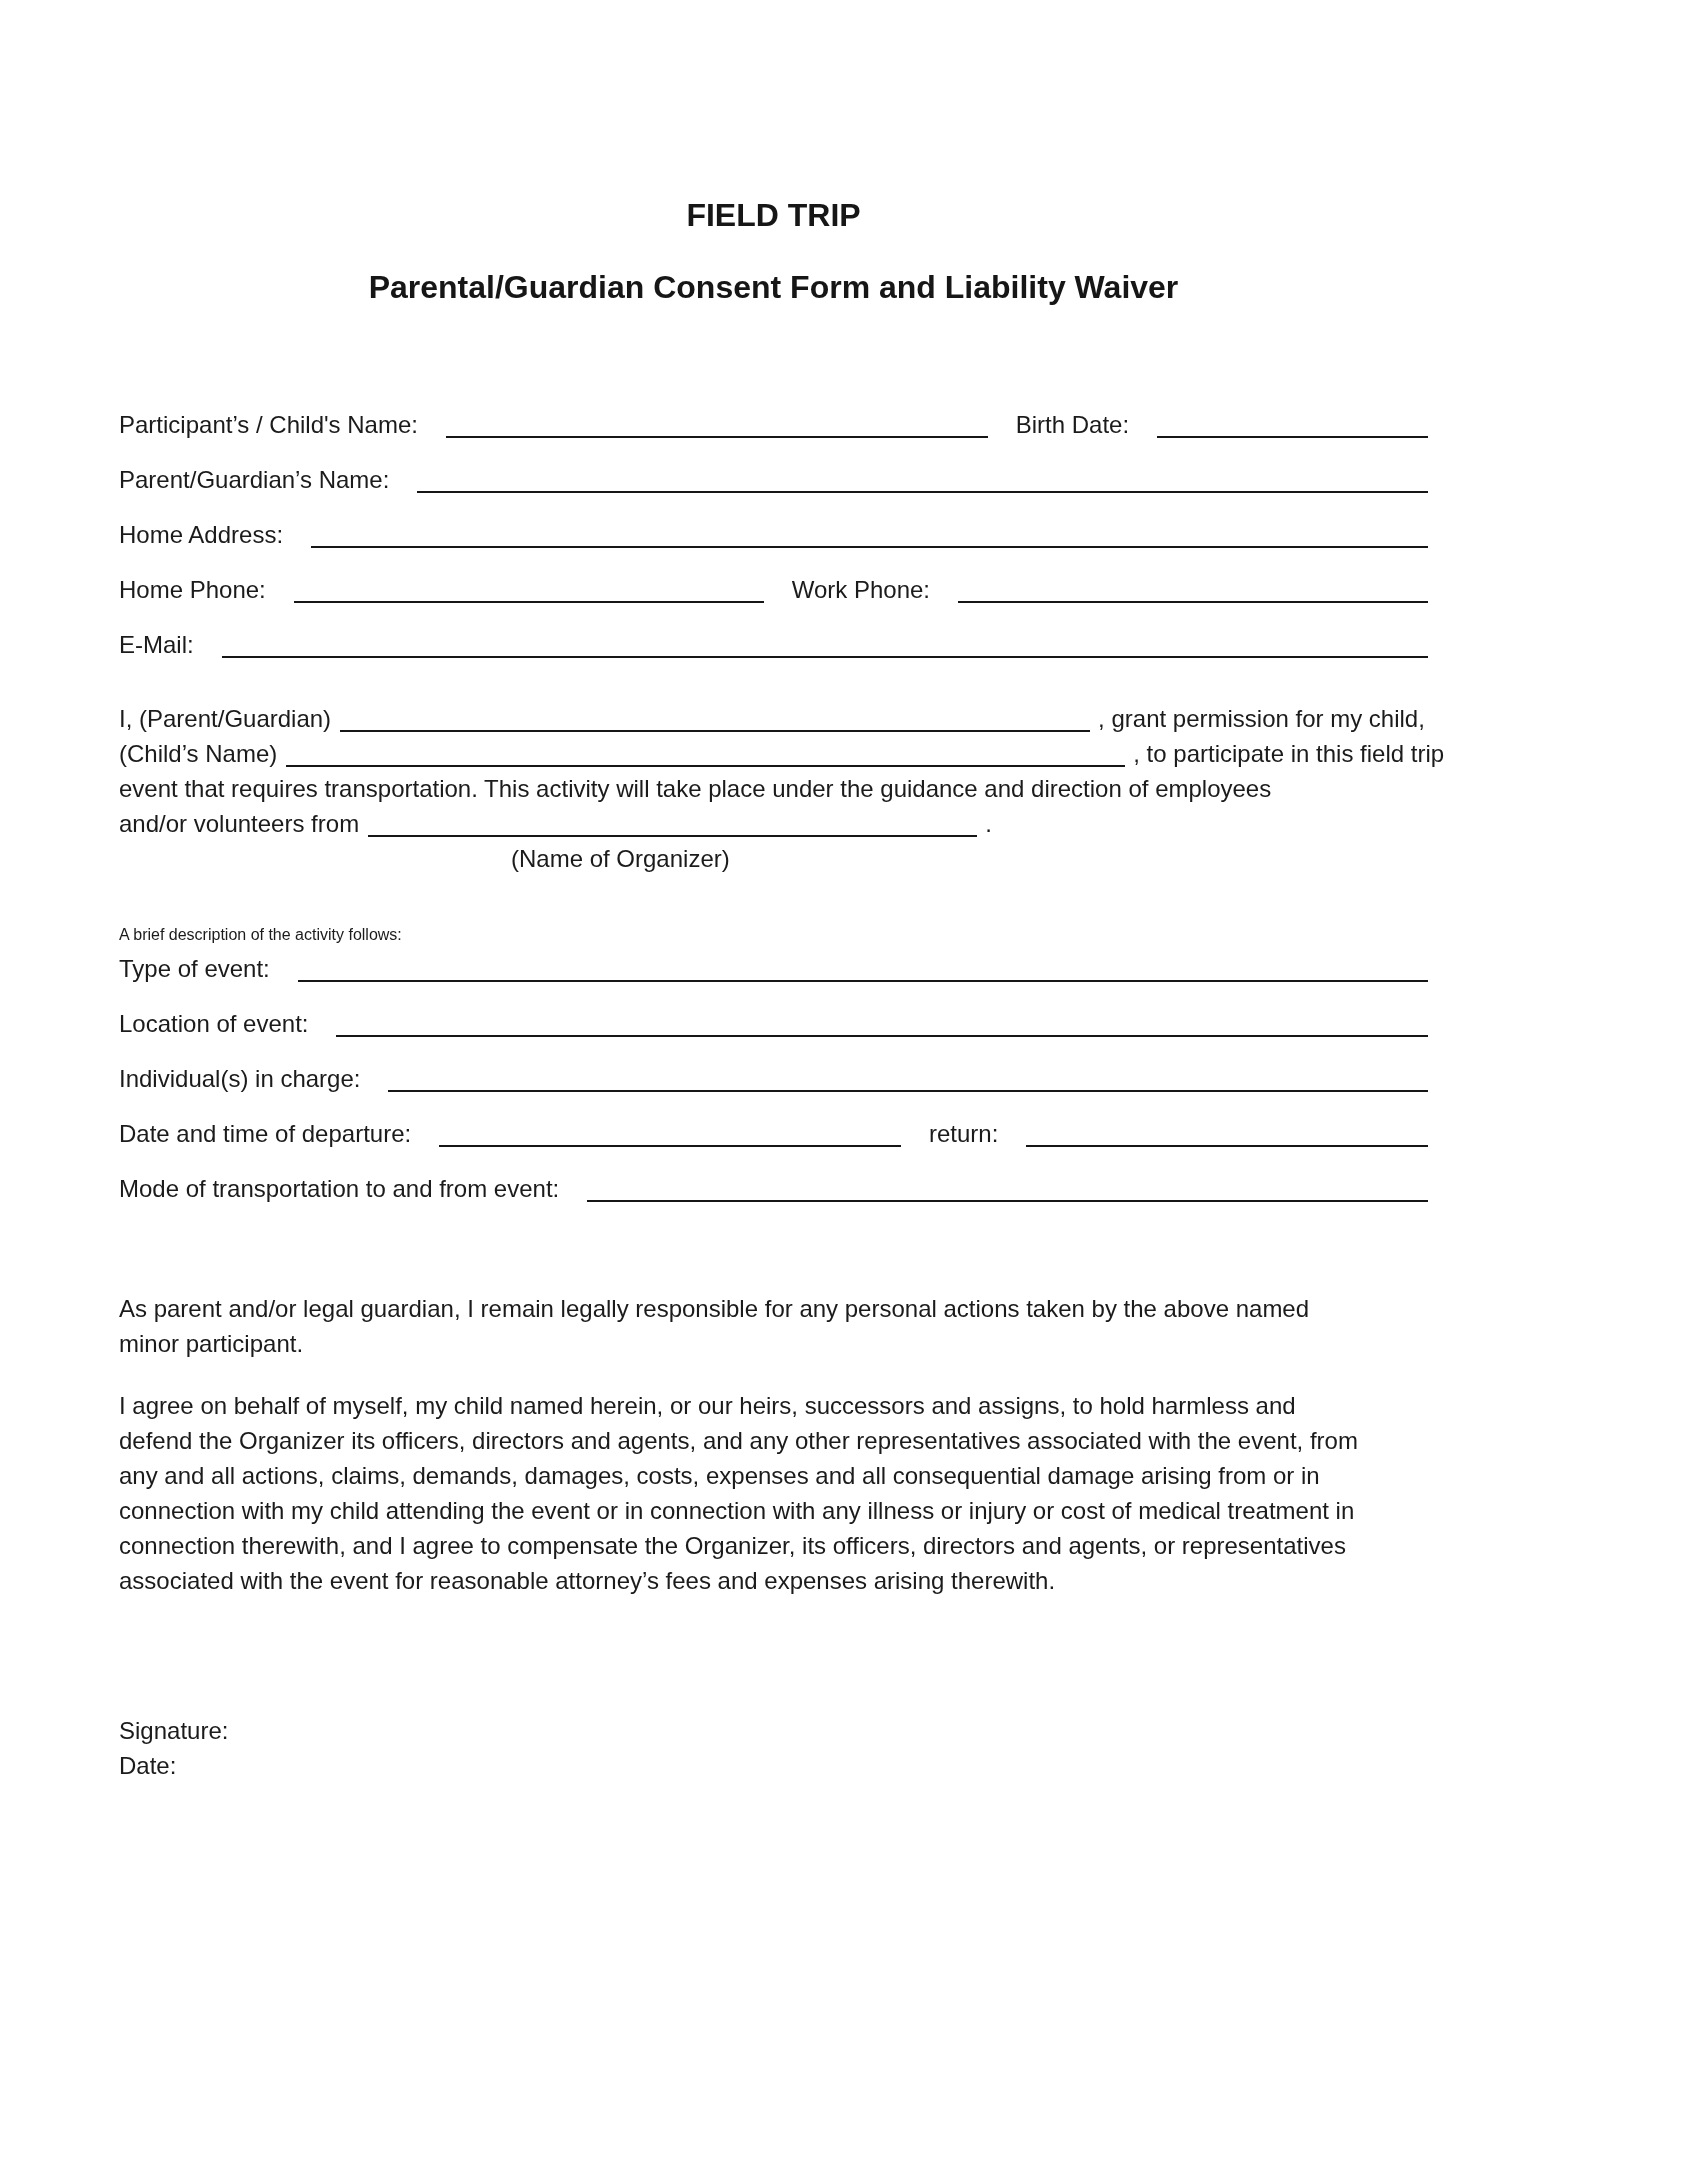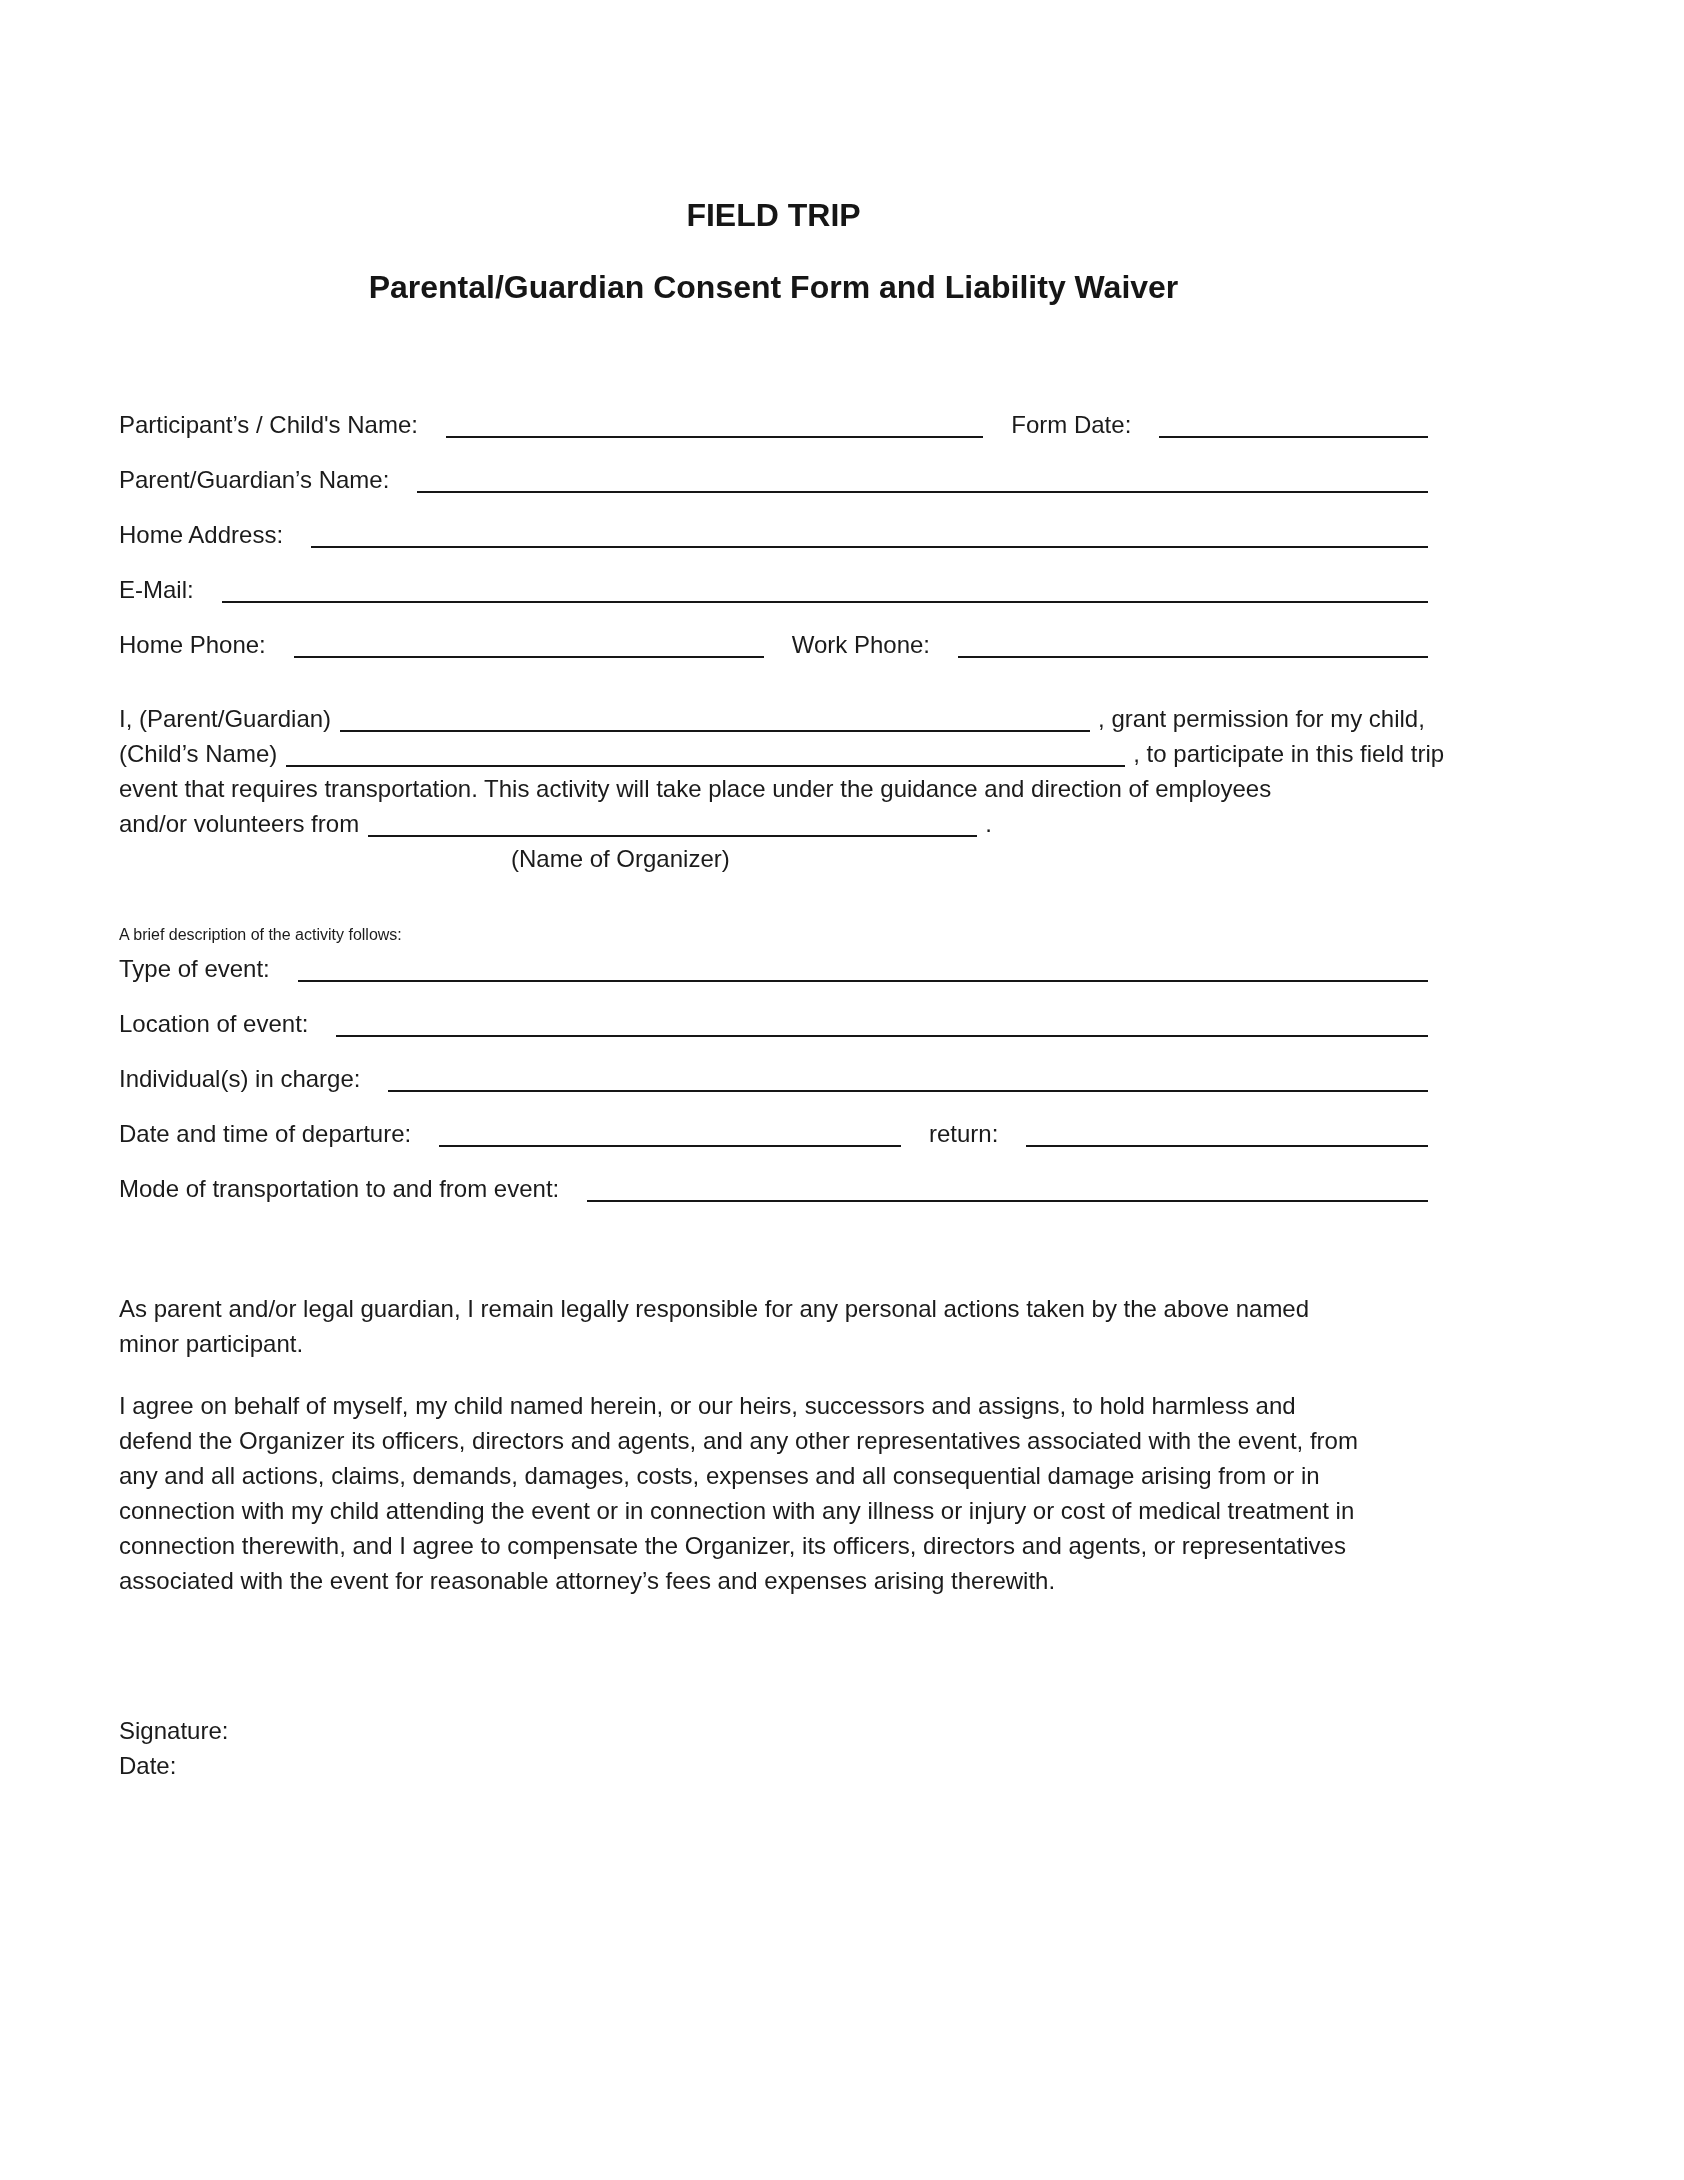--- a/index.html
+++ b/index.html
@@ -77,43 +77,43 @@
 <div class="page">
 
   <div class="title">FIELD TRIP</div>
   <div class="subtitle">Parental/Guardian Consent Form and Liability Waiver</div>
 
   <div class="contact-section">
 
     <div class="row">
       <span class="label">Participant’s / Child's Name:</span>
       <span class="blank grow2"></span>
-      <span class="label">Form Date:</span>
+      <span class="label">Birth Date:</span>
       <span class="blank grow1"></span>
     </div>
 
     <div class="row">
       <span class="label">Parent/Guardian’s Name:</span>
       <span class="blank grow1"></span>
     </div>
 
     <div class="row">
       <span class="label">Home Address:</span>
       <span class="blank grow1"></span>
     </div>
 
     <div class="row">
+      <span class="label">Home Phone:</span>
+      <span class="blank grow1"></span>
+      <span class="label">Work Phone:</span>
+      <span class="blank grow1"></span>
+    </div>
+
+    <div class="row">
       <span class="label">E-Mail:</span>
-      <span class="blank grow1"></span>
-    </div>
-
-    <div class="row">
-      <span class="label">Home Phone:</span>
-      <span class="blank grow1"></span>
-      <span class="label">Work Phone:</span>
       <span class="blank grow1"></span>
     </div>
 
   </div>
 
   <div class="para permission-section">
     <div class="para-line">
       <span>I, (Parent/Guardian)</span>
       <span class="blank blank-w880"></span>
       <span>, grant permission for my child,</span>

